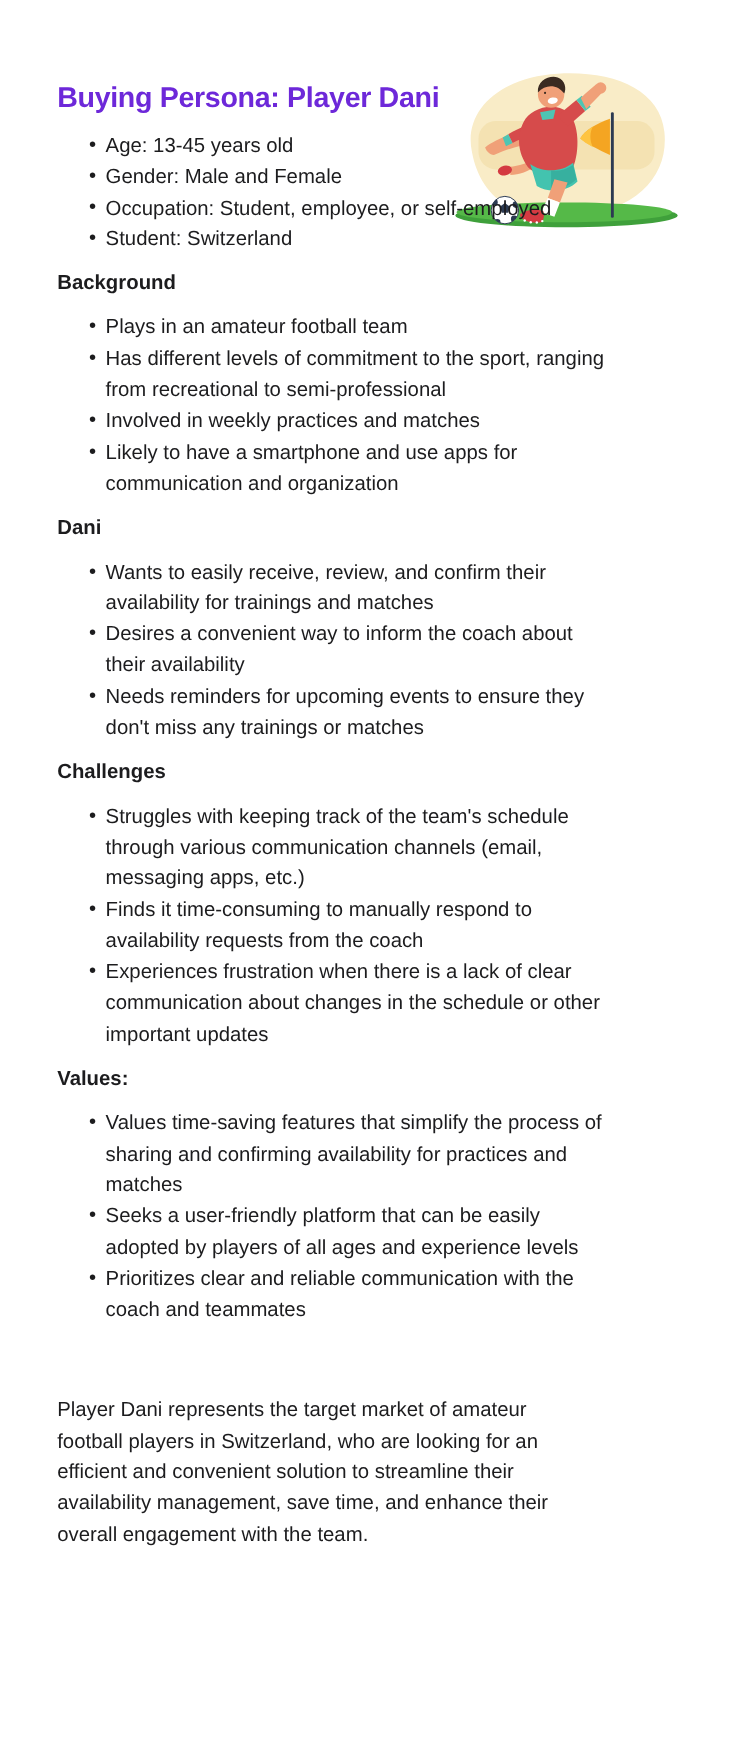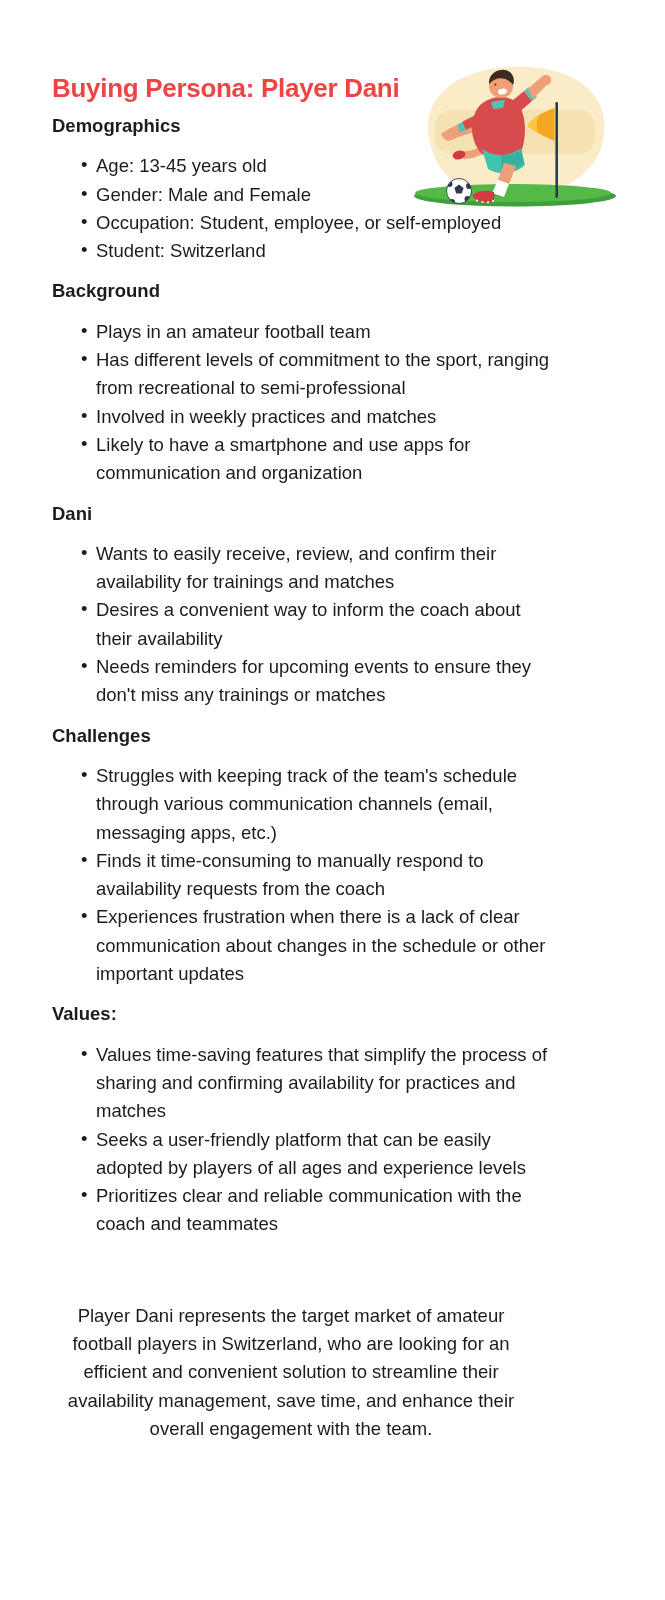--- a/index.html
+++ b/index.html
@@ -6,34 +6,34 @@
   body{
     width:665px;height:1600px;
     background:var(--c-background,#ffffff);
     font-family:"Liberation Sans",sans-serif;
     color:var(--c-text,#1c1c1e);
   }
   .page{position:relative;width:665px;height:1600px;overflow:hidden;}
   .content{position:relative;z-index:1;padding:70px 38px 0 52px;}
   .title{
     font-size:26px;line-height:36px;font-weight:700;
-    letter-spacing:-0.3px;margin:0 0 6px 0;color:#ef4444;
+    letter-spacing:-0.3px;margin:0 0 6px 0;color:#6d28d9;
   }
   .heading{font-size:18.5px;line-height:28.3px;font-weight:700;margin:0;}
   ul.bullets{list-style:none;margin:12px;padding:0;max-width:487px;}
   ul.bullets li{
     position:relative;padding-left:32px;
     font-size:18.5px;line-height:28.3px;
   }
   ul.bullets li::before{
     content:"\2022";
     position:absolute;left:17px;top:-1px;
     color:var(--c-bullet,#1c1c1e);
   }
-  .summary{font-size:18.5px;line-height:28.3px;margin:63px 0 0 0;max-width:478px;text-align:center;}
+  .summary{font-size:18.5px;line-height:28.3px;margin:63px 0 0 0;max-width:478px;}
   .illustration{
     position:absolute;left:403px;top:56px;width:224px;height:162px;z-index:0;
   }
 </style>
 </head>
 <body>
 
 <div class="page">
 
   <svg class="illustration" viewBox="0 0 224 162" xmlns="http://www.w3.org/2000/svg">
@@ -95,21 +95,20 @@
         <circle cx="64.5" cy="143" r="3" fill="var(--c-ballDark,#2c3a52)"></circle>
         <circle cx="49" cy="146" r="3" fill="var(--c-ballDark,#2c3a52)"></circle>
       </g>
     </g>
   </svg>
 
   <main class="content">
     <h1 class="title">Buying Persona: Player Dani</h1>
 
     <section>
-      <h2 class="heading">Demographics</h2>
       <ul class="bullets">
         <li>Age: 13-45 years old</li>
         <li>Gender: Male and Female</li>
         <li>Occupation: Student, employee, or self-employed</li>
         <li>Student: Switzerland</li>
       </ul>
     </section>
 
     <section>
       <h2 class="heading">Background</h2>

